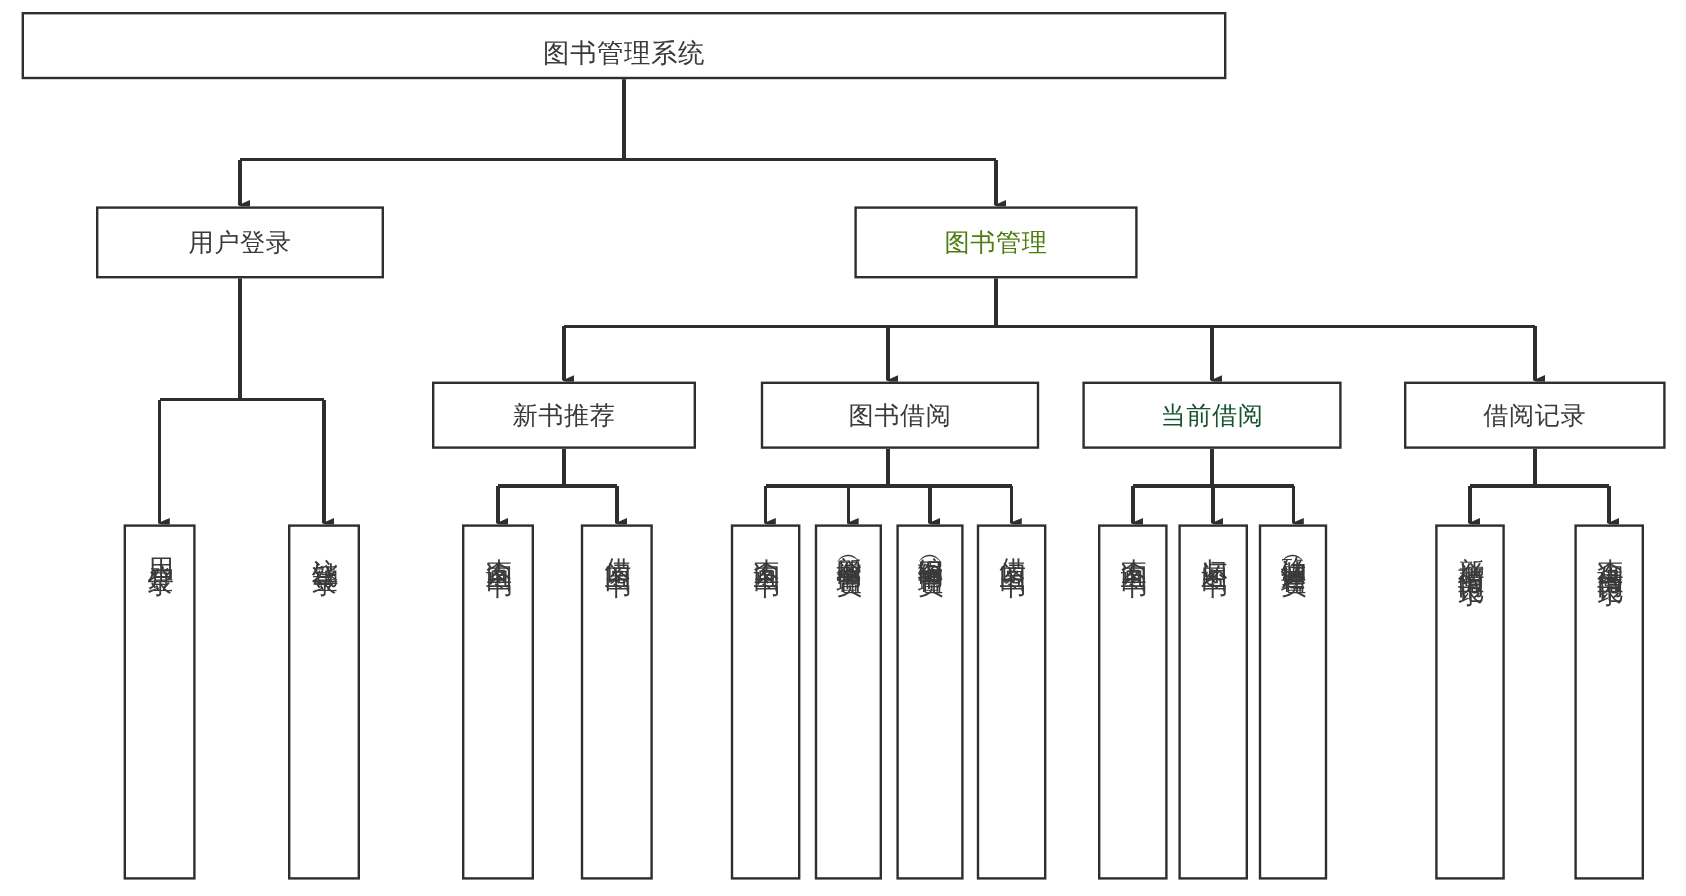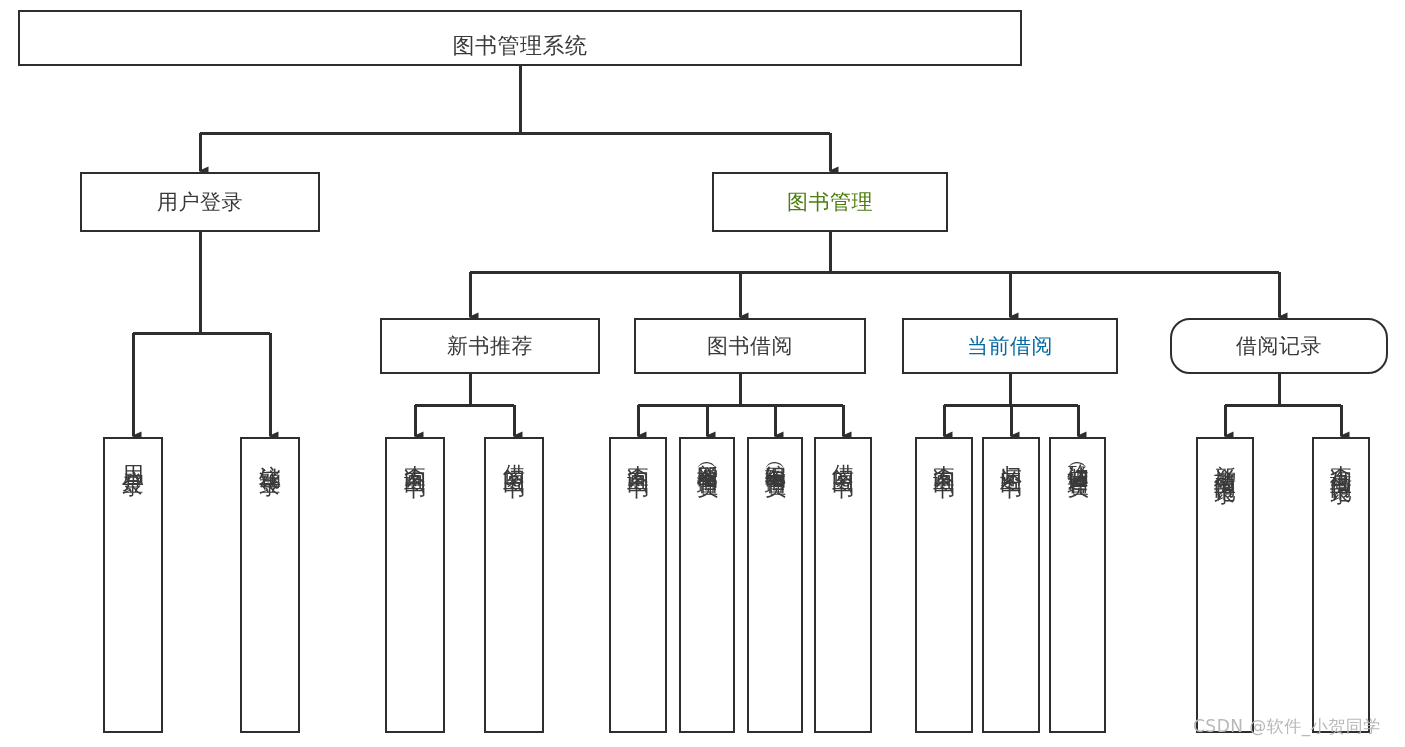--- a/index.html
+++ b/index.html
@@ -129,30 +129,30 @@
   <div id="node-layer">
       <div class="node horizontal root" style="left: 18px; top: 10px; width: 1004px; height: 56px; border-color: rgb(46, 46, 46);">
         <span class="label" style="color: rgb(58, 58, 58);">图书管理系统</span>
       </div>
       <div class="node horizontal" style="left: 80px; top: 172px; width: 240px; height: 60px; border-color: rgb(46, 46, 46);">
         <span class="label" style="color: rgb(58, 58, 58);">用户登录</span>
       </div>
       <div class="node horizontal" style="left: 712px; top: 172px; width: 236px; height: 60px; border-color: rgb(46, 46, 46);">
         <span class="label" style="color: #4d7c0f;">图书管理</span>
       </div>
-      <div class="node horizontal" style="left: 360px; top: 318px; width: 220px; height: 56px; border-color: rgb(46, 46, 46); margin-left: 20px;">
+      <div class="node horizontal" style="left: 360px; top: 318px; width: 220px; height: 56px; border-color: rgb(46, 46, 46);">
         <span class="label" style="color: rgb(58, 58, 58);">新书推荐</span>
       </div>
       <div class="node horizontal" style="left: 634px; top: 318px; width: 232px; height: 56px; border-color: rgb(46, 46, 46);">
         <span class="label" style="color: rgb(58, 58, 58);">图书借阅</span>
       </div>
       <div class="node horizontal" style="left: 902px; top: 318px; width: 216px; height: 56px; border-color: rgb(46, 46, 46);">
-        <span class="label" style="color: #0369a1;">当前借阅</span>
+        <span class="label" style="color: #14532d;">当前借阅</span>
       </div>
-      <div class="node horizontal" style="left: 1170px; top: 318px; width: 218px; height: 56px; border-color: rgb(46, 46, 46); border-radius: 20px;">
+      <div class="node horizontal" style="left: 1170px; top: 318px; width: 218px; height: 56px; border-color: rgb(46, 46, 46);">
         <span class="label" style="color: rgb(58, 58, 58);">借阅记录</span>
       </div>
       <div class="node vertical" style="left: 103px; top: 437px; width: 60px; height: 296px; border-color: rgb(46, 46, 46);">
         <span class="label" style="color: rgb(58, 58, 58);">用户登录</span>
       </div>
       <div class="node vertical" style="left: 240px; top: 437px; width: 60px; height: 296px; border-color: rgb(46, 46, 46);">
         <span class="label" style="color: rgb(58, 58, 58);">注销登录</span>
       </div>
       <div class="node vertical" style="left: 385px; top: 437px; width: 60px; height: 296px; border-color: rgb(46, 46, 46);">
         <span class="label" style="color: rgb(58, 58, 58);">查询图书</span>
@@ -181,14 +181,13 @@
       <div class="node vertical tall" style="left: 1049px; top: 437px; width: 57px; height: 296px; border-color: rgb(46, 46, 46);">
         <span class="label" style="color: rgb(58, 58, 58);">确认归还（管理员）</span>
       </div>
       <div class="node vertical" style="left: 1196px; top: 437px; width: 58px; height: 296px; border-color: rgb(46, 46, 46);">
         <span class="label" style="color: rgb(58, 58, 58);">新增借阅记录</span>
       </div>
       <div class="node vertical" style="left: 1312px; top: 437px; width: 58px; height: 296px; border-color: rgb(46, 46, 46);">
         <span class="label" style="color: rgb(58, 58, 58);">查询借阅记录</span>
       </div>
     </div>
-  <div class="watermark" style="left: 1193px; top: 715px; color: rgb(185, 185, 185);">CSDN @软件_小贺同学</div>
 </div>
 
 </body></html>

